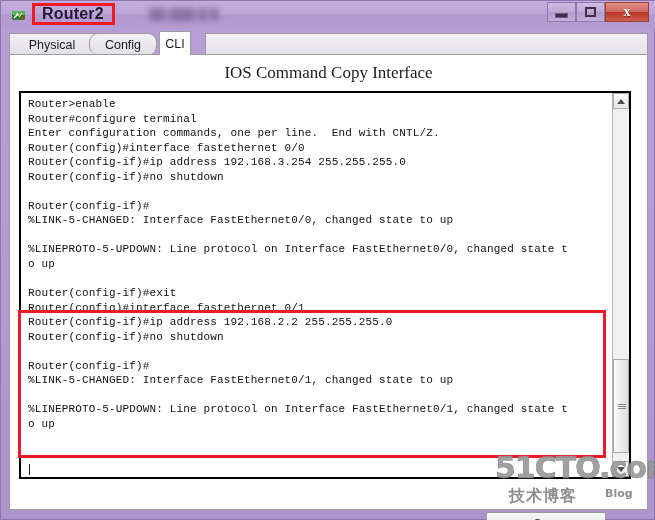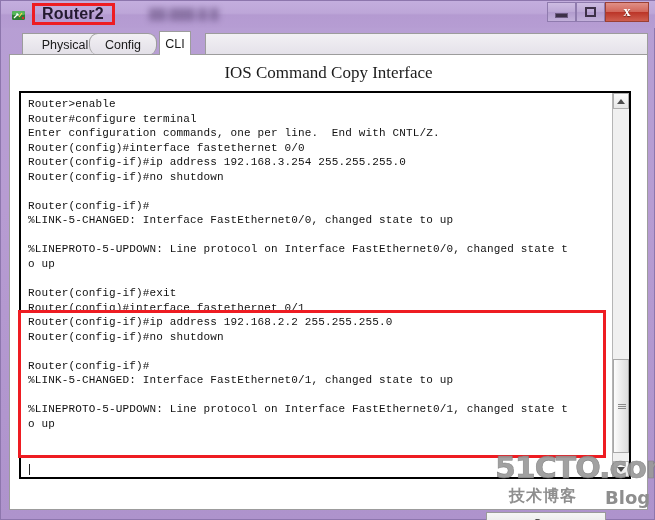--- a/index.html
+++ b/index.html
@@ -136,21 +136,21 @@
     background: linear-gradient(to bottom, #f2f0f4 0%, #e2dfe7 100%);
     font-family: "Liberation Sans", sans-serif;
   }
   .tab.active {
     background: #ffffff;
     border-color: #9c9c9c;
     top: 0px;
     height: 24px;
     z-index: 5;
   }
-  #tab-physical { left: 13px;  width: 86px; }
+  #tab-physical { left: 0px;  width: 86px; }
   #tab-config   { left: 80px; width: 68px; border-radius: 9px; }
   #tab-cli      { left: 150px; width: 32px; }
   #tab-rest {
     position: absolute;
     left: 196px; top: 2px;
     width: 443px; height: 22px;
     background: linear-gradient(to bottom, #f2f0f4 0%, #e4e1e9 100%);
     border: 1px solid #9c9c9c;
     border-bottom: none;
     box-sizing: border-box;
@@ -318,21 +318,21 @@
     font-size: 16px;
     font-weight: bold;
     color: #8e8e8e;
     letter-spacing: 1px;
     line-height: 20px;
   }
   #wm-blog {
     position: absolute;
     left: 110px; top: 34px;
     font-family: "DejaVu Sans", sans-serif;
-    font-size: 18px;
+    font-size: 11px;
     font-weight: bold;
     color: #8e8e8e;
   }
 </style>
 </head>
 <body>
 
 <div id="app-window">
 
   <div id="title-bar">

